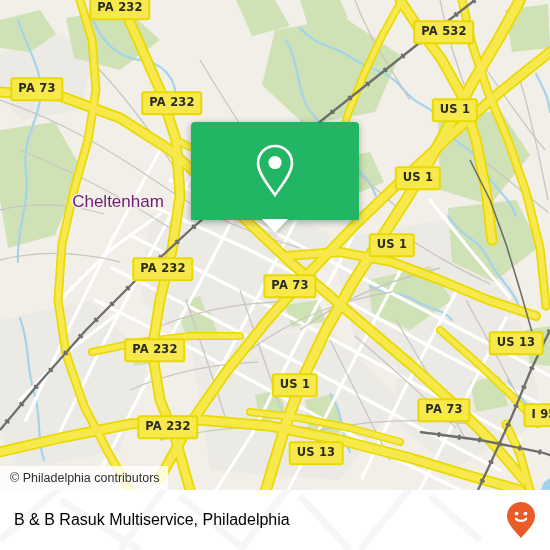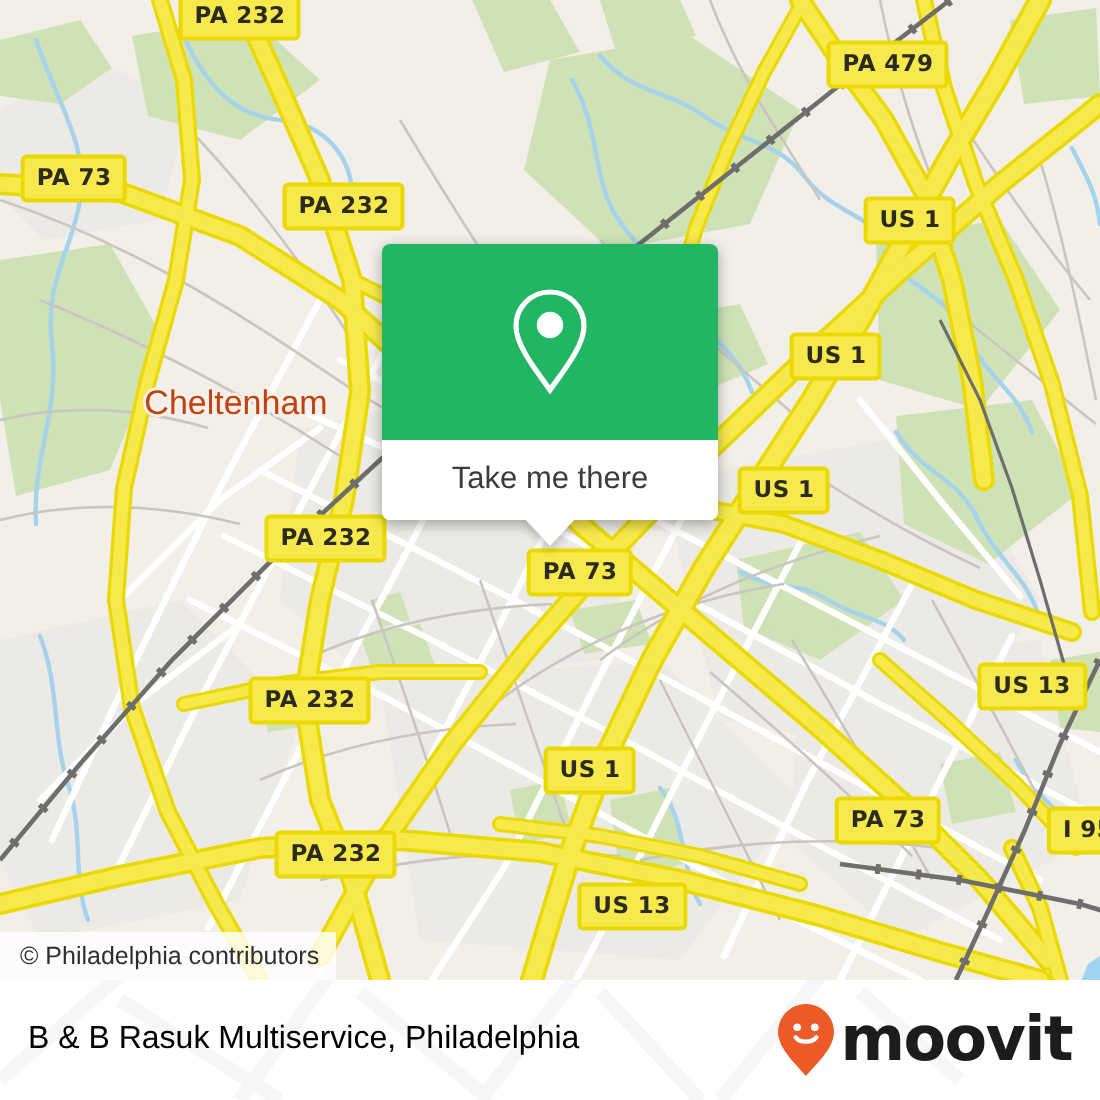--- a/index.html
+++ b/index.html
@@ -54,21 +54,21 @@
     white-space: nowrap;
     letter-spacing: 0.2px;
     box-sizing: border-box;
     transform: translate(-50%, -50%);
   }
 
   
   .place-label {
     position: absolute;
     transform: translate(-50%, -50%);
-    color: #c2410c;
+    color: #701a75;
     font-family: "Liberation Sans", sans-serif;
     font-size: 17px;
     white-space: nowrap;
     text-shadow:
       1.5px 0 #f4f1ec, -1.5px 0 #f4f1ec, 0 1.5px #f4f1ec, 0 -1.5px #f4f1ec,
       1px 1px #f4f1ec, -1px -1px #f4f1ec, 1px -1px #f4f1ec, -1px 1px #f4f1ec;
   }
 
   
   #popup-card {
@@ -348,21 +348,21 @@
           <path d="M600,470 L540,452 L480,440 L420,432" stroke-width="2.3"></path>
           <path d="M600,470 L540,452 L480,440 L420,432" stroke-width="5" stroke-dasharray="2.5 18" stroke-linecap="butt"></path>
         </g>
       </g>
     </svg>
 
     <div class="place-label" style="left:118px; top:202px;">Cheltenham</div>
 
     <div id="shield-layer">
         <div class="shield" style="left: 120px; top: 8px;">PA 232</div>
-        <div class="shield" style="left: 444px; top: 32px;">PA 479</div>
+        <div class="shield" style="left: 444px; top: 32px;">PA 532</div>
         <div class="shield" style="left: 37px; top: 89px;">PA 73</div>
         <div class="shield" style="left: 172px; top: 103px;">PA 232</div>
         <div class="shield" style="left: 455px; top: 110px;">US 1</div>
         <div class="shield" style="left: 418px; top: 178px;">US 1</div>
         <div class="shield" style="left: 392px; top: 245px;">US 1</div>
         <div class="shield" style="left: 163px; top: 269px;">PA 232</div>
         <div class="shield" style="left: 290px; top: 286px;">PA 73</div>
         <div class="shield" style="left: 516px; top: 343px;">US 13</div>
         <div class="shield" style="left: 155px; top: 350px;">PA 232</div>
         <div class="shield" style="left: 295px; top: 385px;">US 1</div>
@@ -373,21 +373,20 @@
       </div>
 
     <div id="popup-card">
       <div id="popup-image">
         <svg width="46" height="58" viewBox="0 0 46 58">
           <path d="M23 4 C32.4 4 40 11.6 40 21 C40 31.5 28.5 45 23 53 C17.5 45 6 31.5 6 21 C6 11.6 13.6 4 23 4 Z" fill="none" stroke="#ffffff" stroke-width="2.6"></path>
           <circle cx="23" cy="20.5" r="6.6" fill="#ffffff"></circle>
         </svg>
       </div>
       <div id="popup-tail"></div>
-      <div id="popup-button">Take me there</div>
     </div>
 
     <div id="attribution">© Philadelphia contributors</div>
   </div>
 
   <div id="footer">
     <svg id="footer-watermark" viewBox="0 0 550 550">
       <g stroke="#8a8a8a" stroke-width="7" fill="none">
         <path d="M0,540 L80,470 L160,405 L250,345 L340,300"></path>
         <path d="M120,550 L170,480 L230,410 L300,345"></path>
@@ -401,17 +400,16 @@
     </svg>
     <div id="footer-inner">
       <div id="footer-title">B &amp; B Rasuk Multiservice, Philadelphia</div>
       <div id="brand-logo">
         <svg width="30" height="38" viewBox="0 0 30 38">
           <path d="M15 1 C22.7 1 29 7.3 29 15 C29 23.4 19.5 31.5 15 37 C10.5 31.5 1 23.4 1 15 C1 7.3 7.3 1 15 1 Z" fill="#ea5b27"></path>
           <circle cx="10.6" cy="12.6" r="1.9" fill="#ffffff"></circle>
           <circle cx="19.4" cy="12.6" r="1.9" fill="#ffffff"></circle>
           <path d="M9.8 17.6 C11.6 20.6 18.4 20.6 20.2 17.6" stroke="#ffffff" stroke-width="2.1" fill="none" stroke-linecap="round"></path>
         </svg>
-        <span id="brand-wordmark">moovit</span>
       </div>
     </div>
   </div>
 </div>
 
 </body></html>

